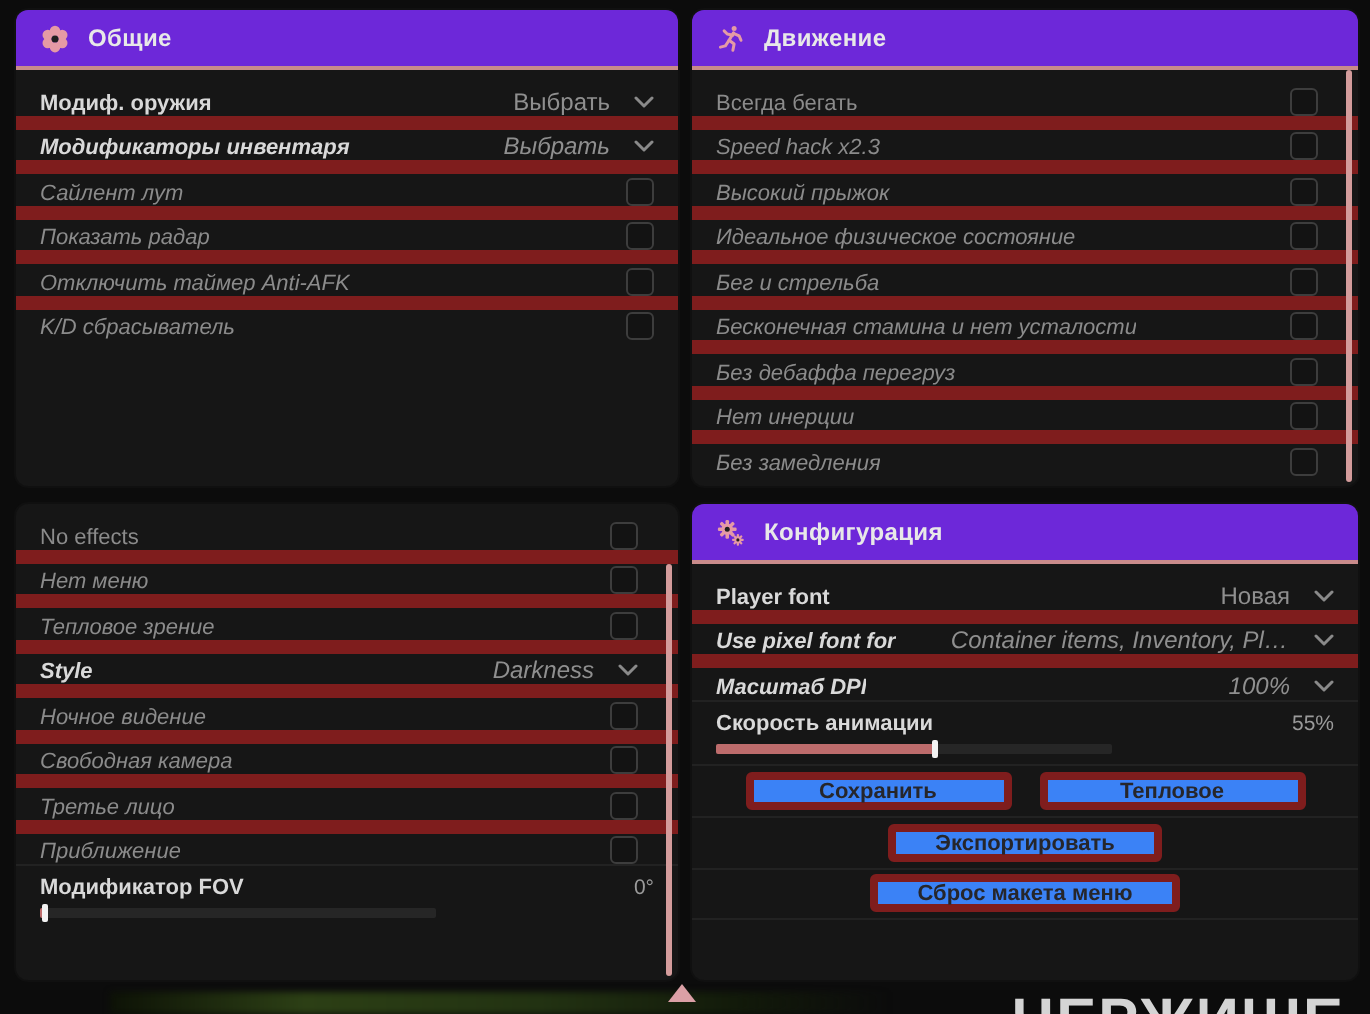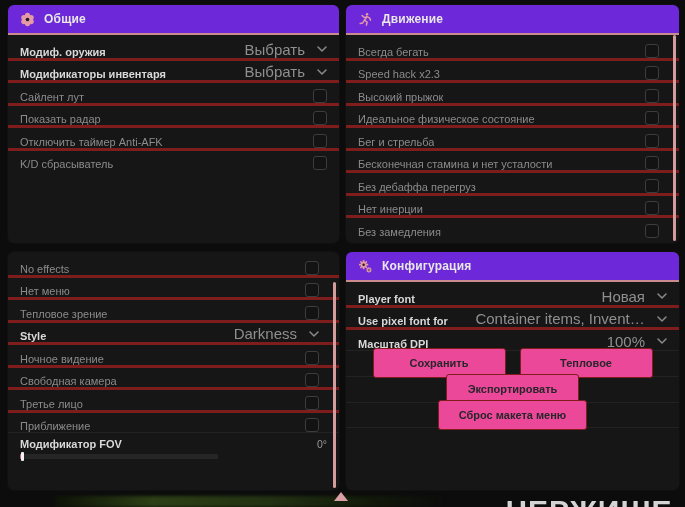--- a/index.html
+++ b/index.html
@@ -19,44 +19,44 @@
   }
   .panel-icon{width:15px;height:15px;display:inline-flex;flex:0 0 auto;}
   .panel-icon svg{width:15px;height:15px;display:block;}
   .panel-title{font-size:12px;font-weight:700;color:#e8e8e8;letter-spacing:.2px;}
   .panel-body{position:relative;}
   .row{
     height:22.5px;display:flex;align-items:flex-end;justify-content:space-between;
     padding:0 12px;box-sizing:border-box;
   }
   .has-scrollbar .row{padding-right:20px;}
-  .row + .row{border-top:3px solid #7f1d1d;}
+  .row + .row{border-top:7px solid #7f1d1d;font-style:italic;}
   .row-label{font-size:11px;color:#8b8b8b;white-space:nowrap;overflow:hidden;text-overflow:ellipsis;}
   .row-label.emph{color:#d9d9d9;font-weight:700;}
   .checkbox{
     width:12px;height:12px;border:1px solid #3d3d3d;border-radius:3px;
     background:#131313;flex:0 0 auto;
   }
   .dropdown{display:flex;align-items:center;gap:12px;max-width:62%;}
-  .dd-value{font-size:15px;color:#8f8f8f;white-space:nowrap;overflow:hidden;text-overflow:ellipsis;}
+  .dd-value{font-size:12px;color:#8f8f8f;white-space:nowrap;overflow:hidden;text-overflow:ellipsis;}
   .chevron{display:inline-flex;flex:0 0 auto;}
   .slider-row{height:32px;display:block;padding:3px 12px 0 12px;box-sizing:border-box;}
   .slider-row + .row, .row + .slider-row{border-top:1px solid #222222;}
   .slider-line{display:flex;align-items:center;justify-content:space-between;height:16px;}
   .slider-value{font-size:10.5px;color:#9a9a9a;}
   .slider-track{position:relative;width:198px;height:5px;background:#262626;margin-top:2px;border-radius:1px;}
   .slider-fill{position:absolute;left:0;top:0;bottom:0;background:#bd6c6c;border-radius:1px;}
   .slider-handle{position:absolute;top:-2px;width:3px;height:9px;background:#f2f2f2;border-radius:1px;}
   .buttons-row{height:26px;display:flex;align-items:center;justify-content:center;gap:14px;
     padding:0 12px;box-sizing:border-box;}
   .buttons-row + .buttons-row{border-top:1px solid #222222;}
   .row + .buttons-row, .slider-row + .buttons-row{border-top:1px solid #222222;}
   .buttons-row.last{border-bottom:1px solid #222222;}
   .pill-button{
-    min-width:133px;height:30px;background:#ec4899;border:1px solid #7f1d1d;border-radius:3px;
+    min-width:133px;height:19px;background:#3b82f6;border:4px solid #7f1d1d;border-radius:3px;
     font-size:11px;font-weight:700;color:#26262b;cursor:pointer;
     font-family:"Liberation Sans","DejaVu Sans",sans-serif;padding:0 20px;
   }
   .scrollbar{
     position:absolute;top:30px;bottom:2px;right:3px;width:3px;
     background:#d49c9c;border-radius:2px;
   }
   .footer-glow{
     position:absolute;left:55px;top:496px;width:390px;height:11px;
     background:linear-gradient(90deg,#0d1206 0%,#2c3f15 25%,#223212 55%,#121a0a 80%,transparent 100%);
@@ -291,20 +291,30 @@
           <span class="row-label emph">Масштаб DPI</span>
           <div class="dropdown">
             <span class="dd-value">100%</span>
             <span class="chevron">
               <svg width="10" height="6" viewBox="0 0 10 6">
                 <polyline points="1,1 5,5 9,1" fill="none" stroke="#8a8a8a" stroke-width="1.5" stroke-linecap="round" stroke-linejoin="round"></polyline>
               </svg>
             </span>
           </div>
         </div>
+        <div class="slider-row">
+          <div class="slider-line">
+            <span class="row-label emph">Скорость анимации</span>
+            <span class="slider-value">55%</span>
+          </div>
+          <div class="slider-track">
+            <div class="slider-fill" style="width: 55%;"></div>
+            <div class="slider-handle" style="left: calc(55% - 1px);"></div>
+          </div>
+        </div>
         <div class="buttons-row">
           <button class="pill-button">Сохранить</button>
           <button class="pill-button">Тепловое</button>
         </div>
         <div class="buttons-row">
           <button class="pill-button">Экспортировать</button>
         </div>
         <div class="buttons-row last">
           <button class="pill-button">Сброс макета меню</button>
         </div>

